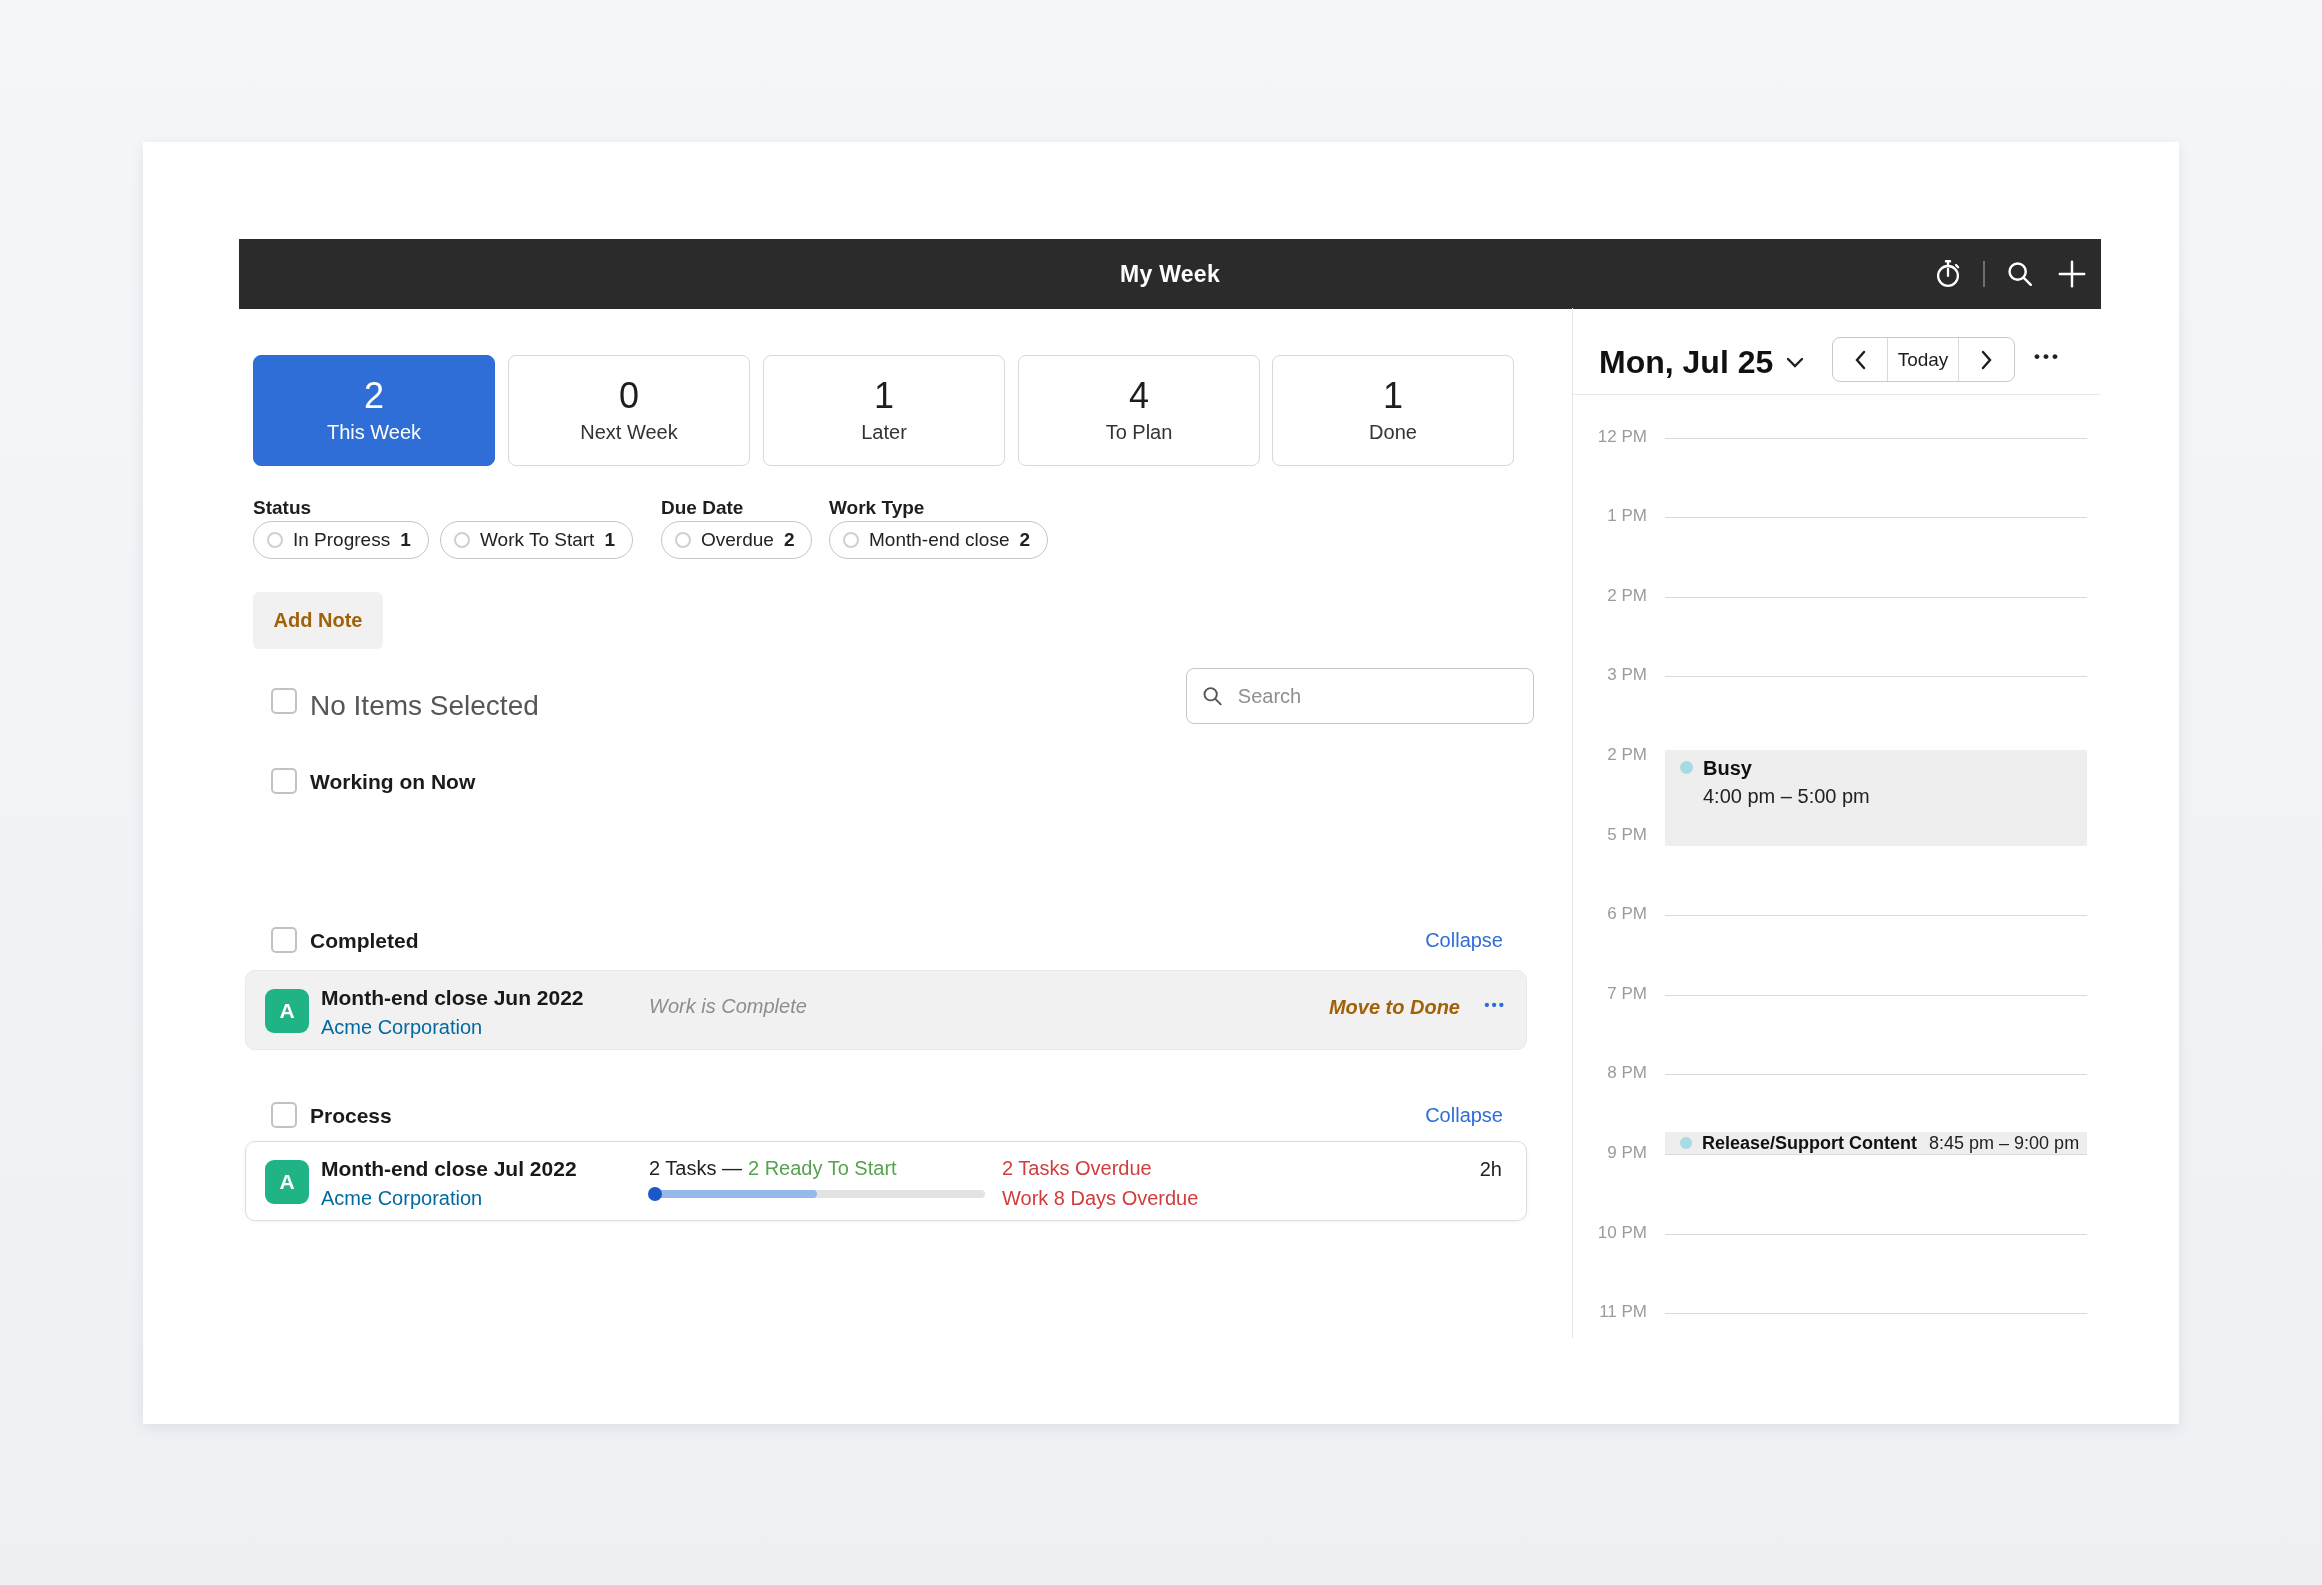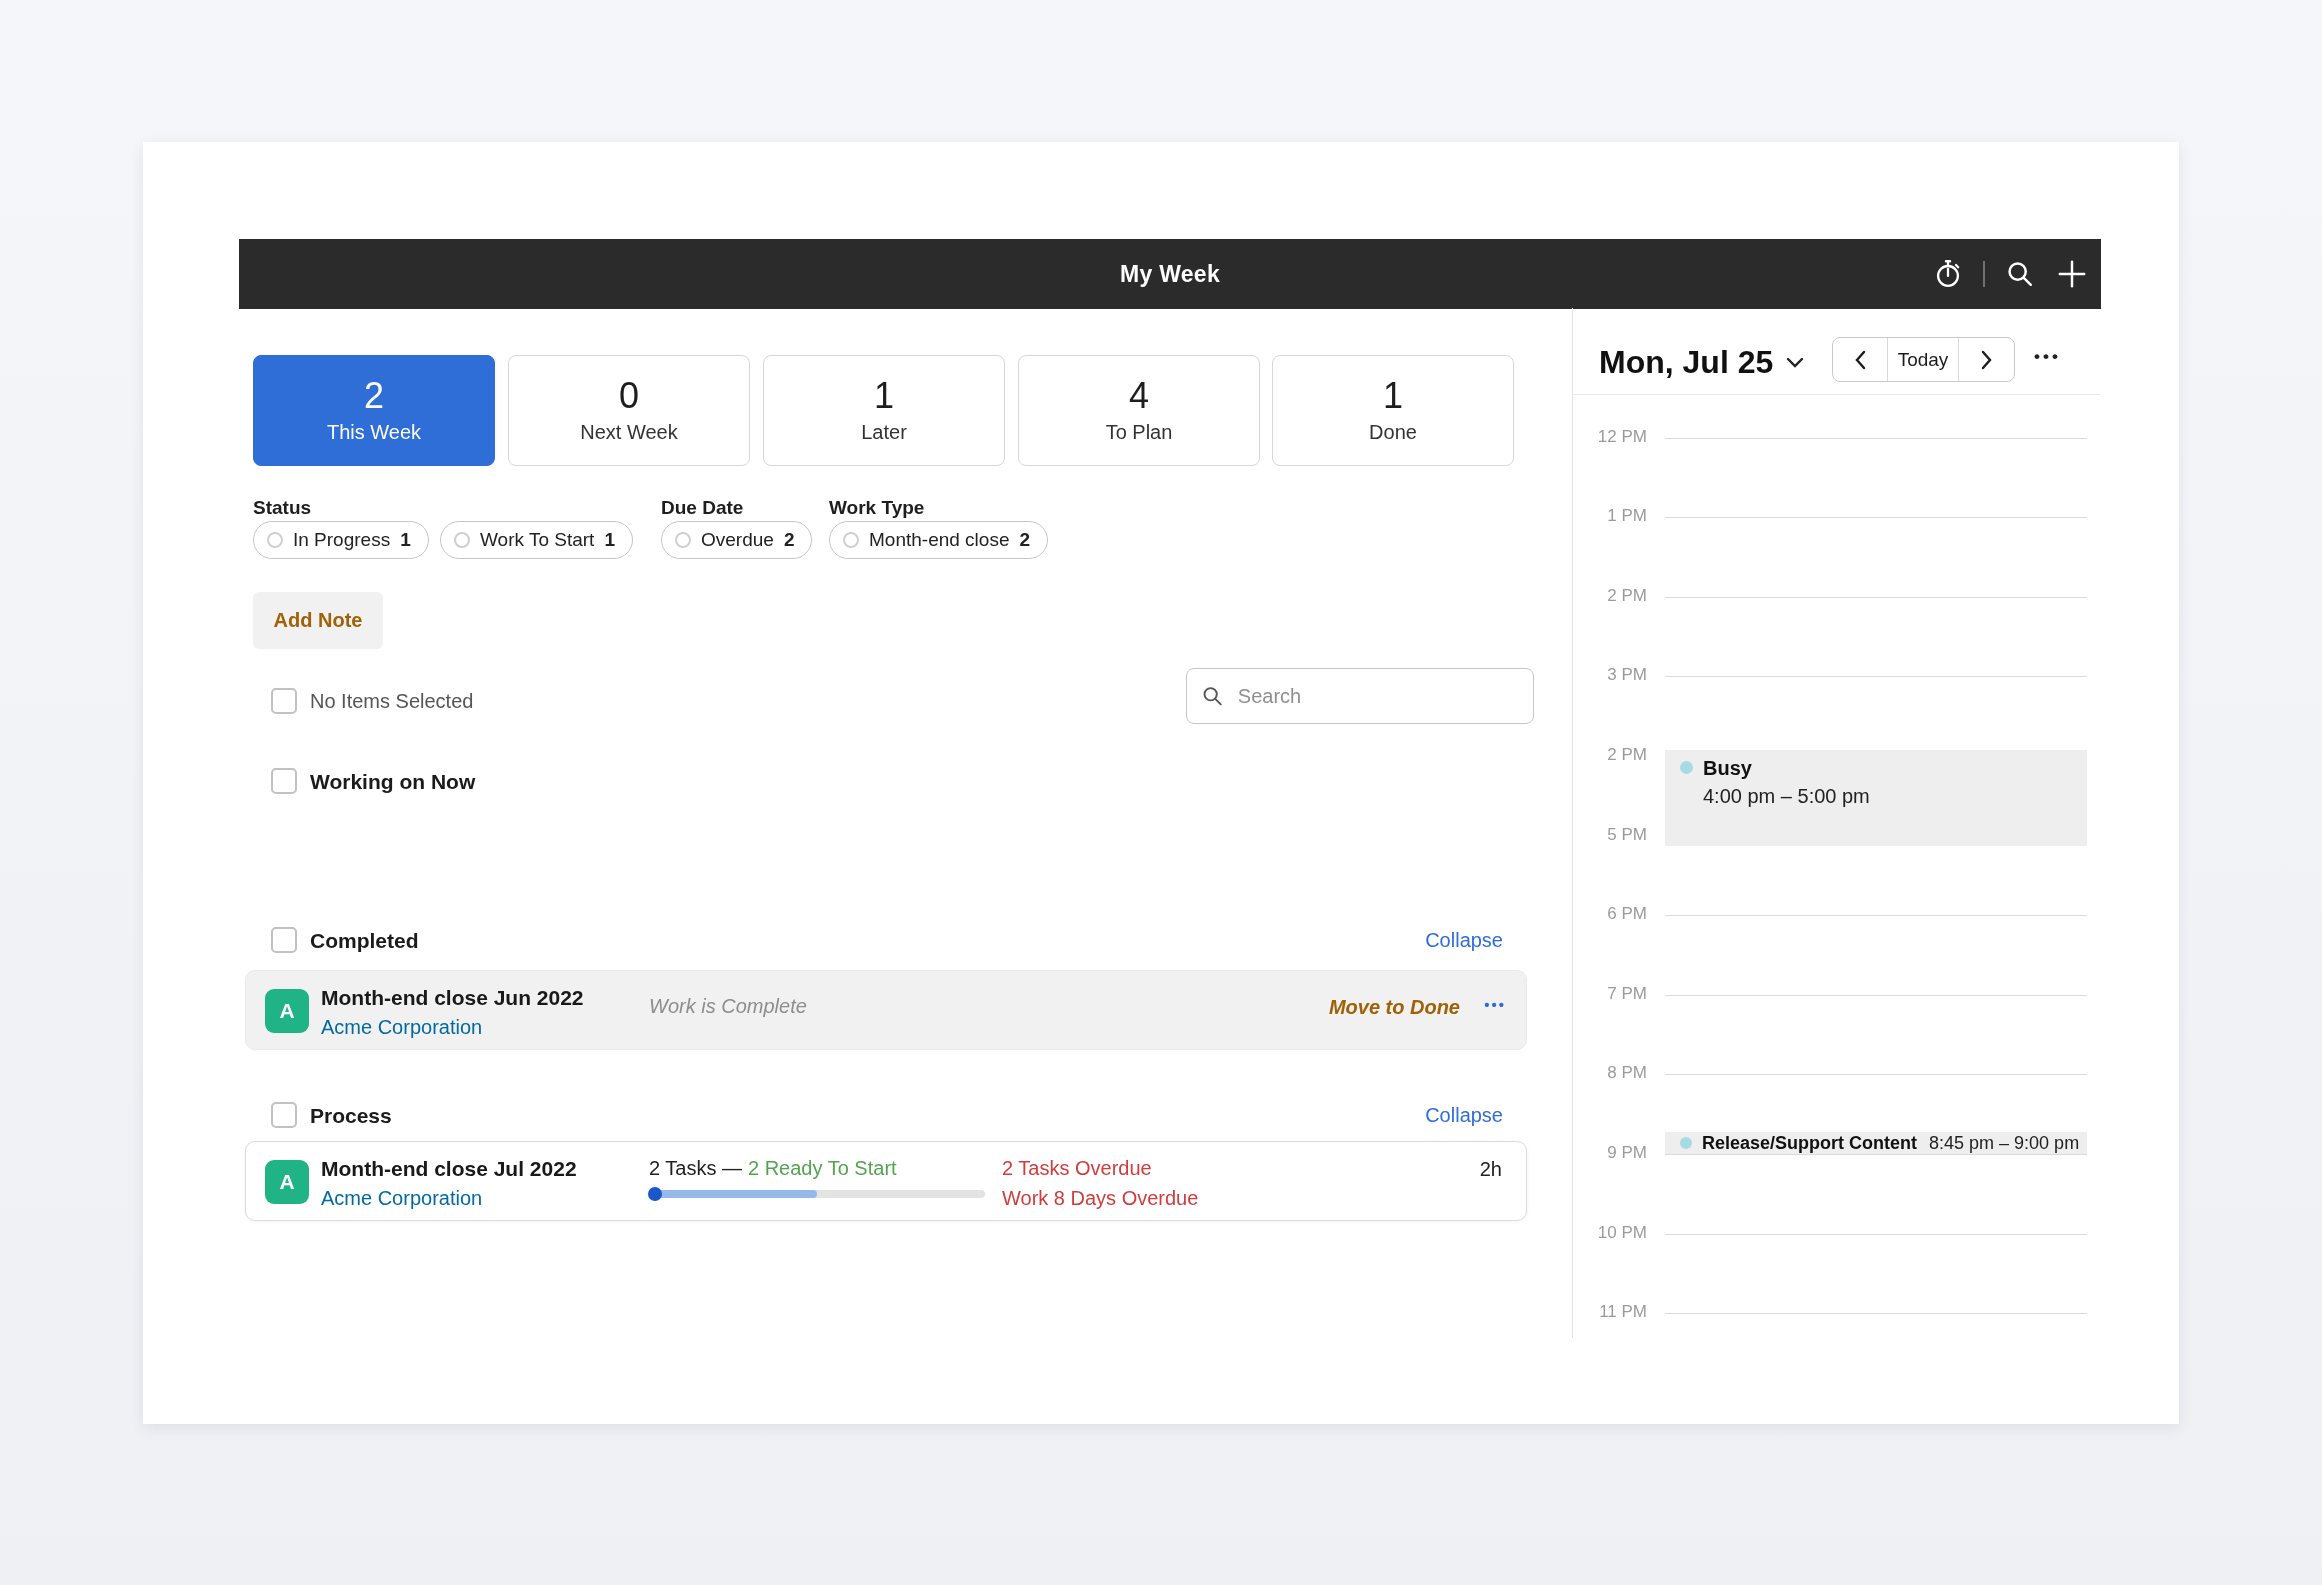--- a/index.html
+++ b/index.html
@@ -23,21 +23,21 @@
 
   
   .filter-label{position:absolute;top:355px;font-size:19px;font-weight:700;color:#1e1e1e;}
   .chip{position:absolute;top:379px;height:38px;border:1px solid #c6c6c6;border-radius:19px;background:#fff;display:flex;align-items:center;gap:10px;padding:0 17px 0 13px;box-sizing:border-box;font-size:19px;color:#222;cursor:pointer;white-space:nowrap;}
   .chip-ring{width:12px;height:12px;border:2px solid #cfcfcf;border-radius:50%;flex:none;}
   .chip-count{font-weight:700;}
 
   .add-note{position:absolute;left:110px;top:450px;width:130px;height:57px;background:#f1f1f2;border:none;border-radius:6px;color:#a16207;font-size:20px;font-weight:700;font-family:inherit;cursor:pointer;}
 
   .checkbox{position:absolute;width:26px;height:26px;background:#fff;border:2px solid #c2c2c2;border-radius:5px;box-sizing:border-box;cursor:pointer;}
-  .sel-label{position:absolute;left:167px;top:548px;font-size:20px;color:#565656;}
+  .sel-label{position:absolute;left:167px;top:548px;font-size:28px;color:#565656;}
 
   .searchbox{position:absolute;left:1043px;top:526px;width:348px;height:56px;border:1px solid #c6c6c6;border-radius:8px;display:flex;align-items:center;padding:0 14px;box-sizing:border-box;background:#fff;}
   .searchbox input{border:none;outline:none;font-size:20px;color:#333;font-family:inherit;width:100%;margin-left:12px;background:transparent;}
   .searchbox input::placeholder{color:#8f8f8f;}
 
   
   .worknow{position:absolute;left:102px;top:594px;width:1312px;height:167px;background:#f0f0f1;border-radius:6px;}
   .section-title{position:absolute;left:167px;font-size:21px;font-weight:700;color:#1b1b1b;}
   .drag-hint{position:absolute;left:0;top:103px;width:100%;text-align:center;font-size:20px;font-style:italic;color:#9a9a9a;}
   .collapse-link{position:absolute;right:676px;font-size:20px;color:#2f6dd9;cursor:pointer;}

